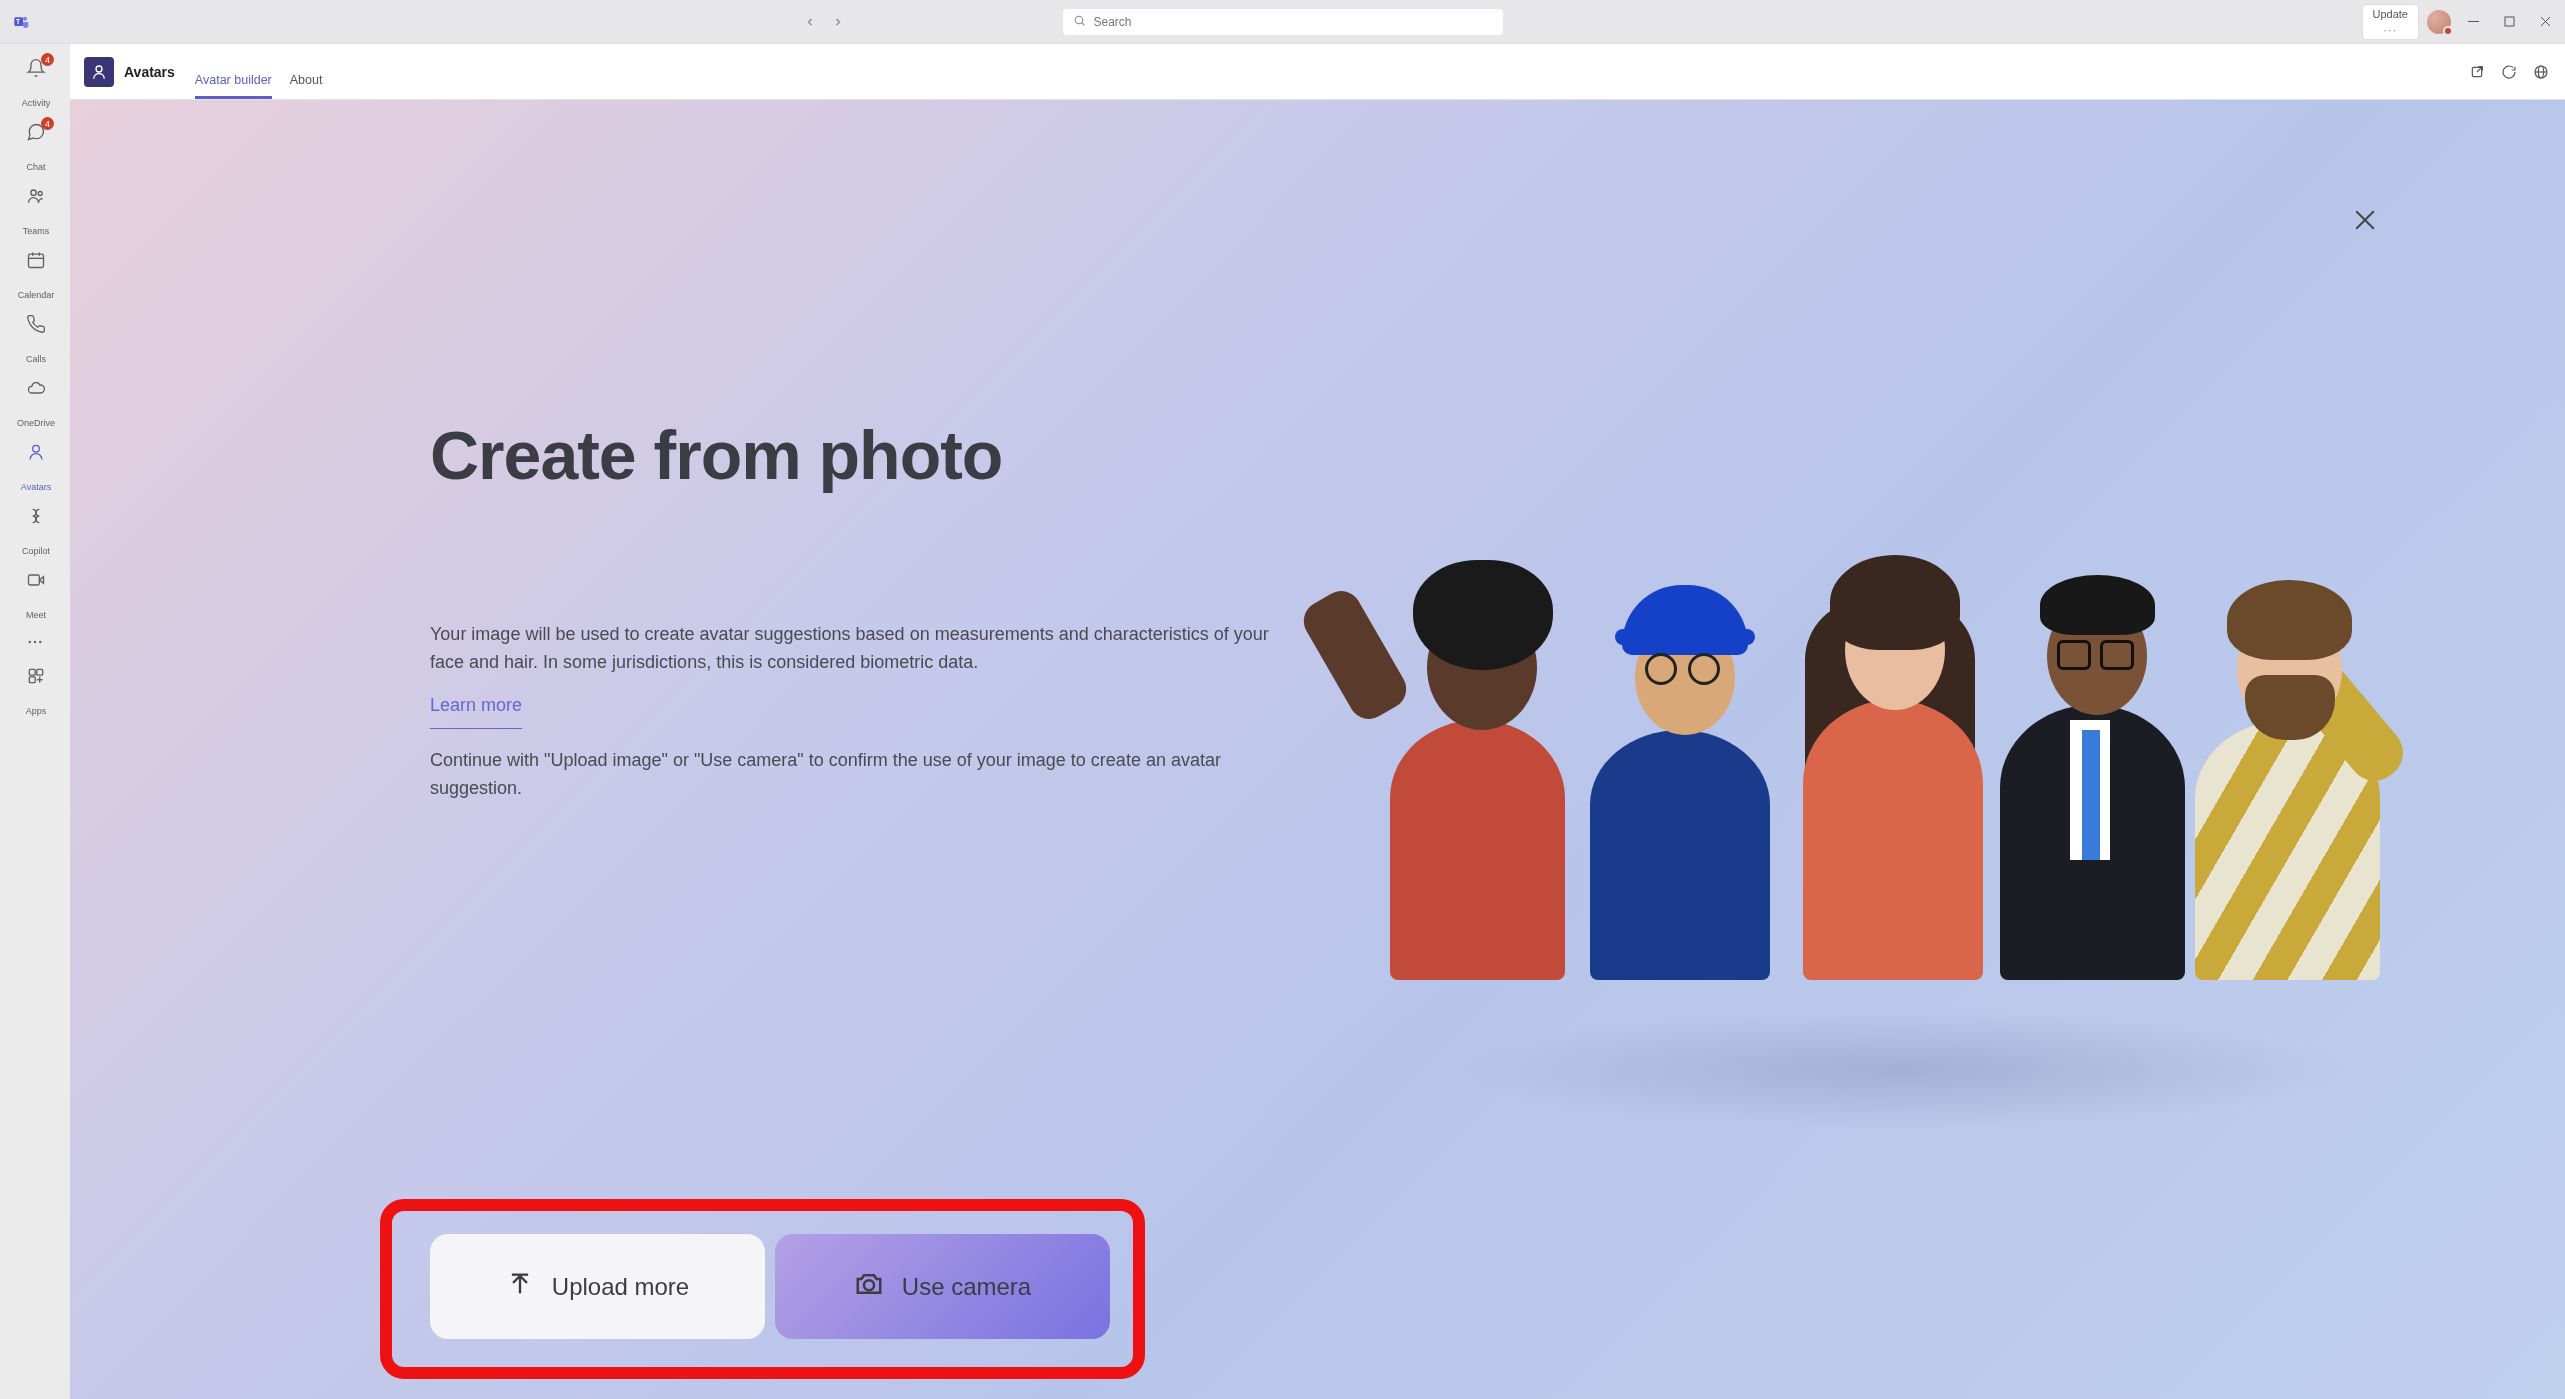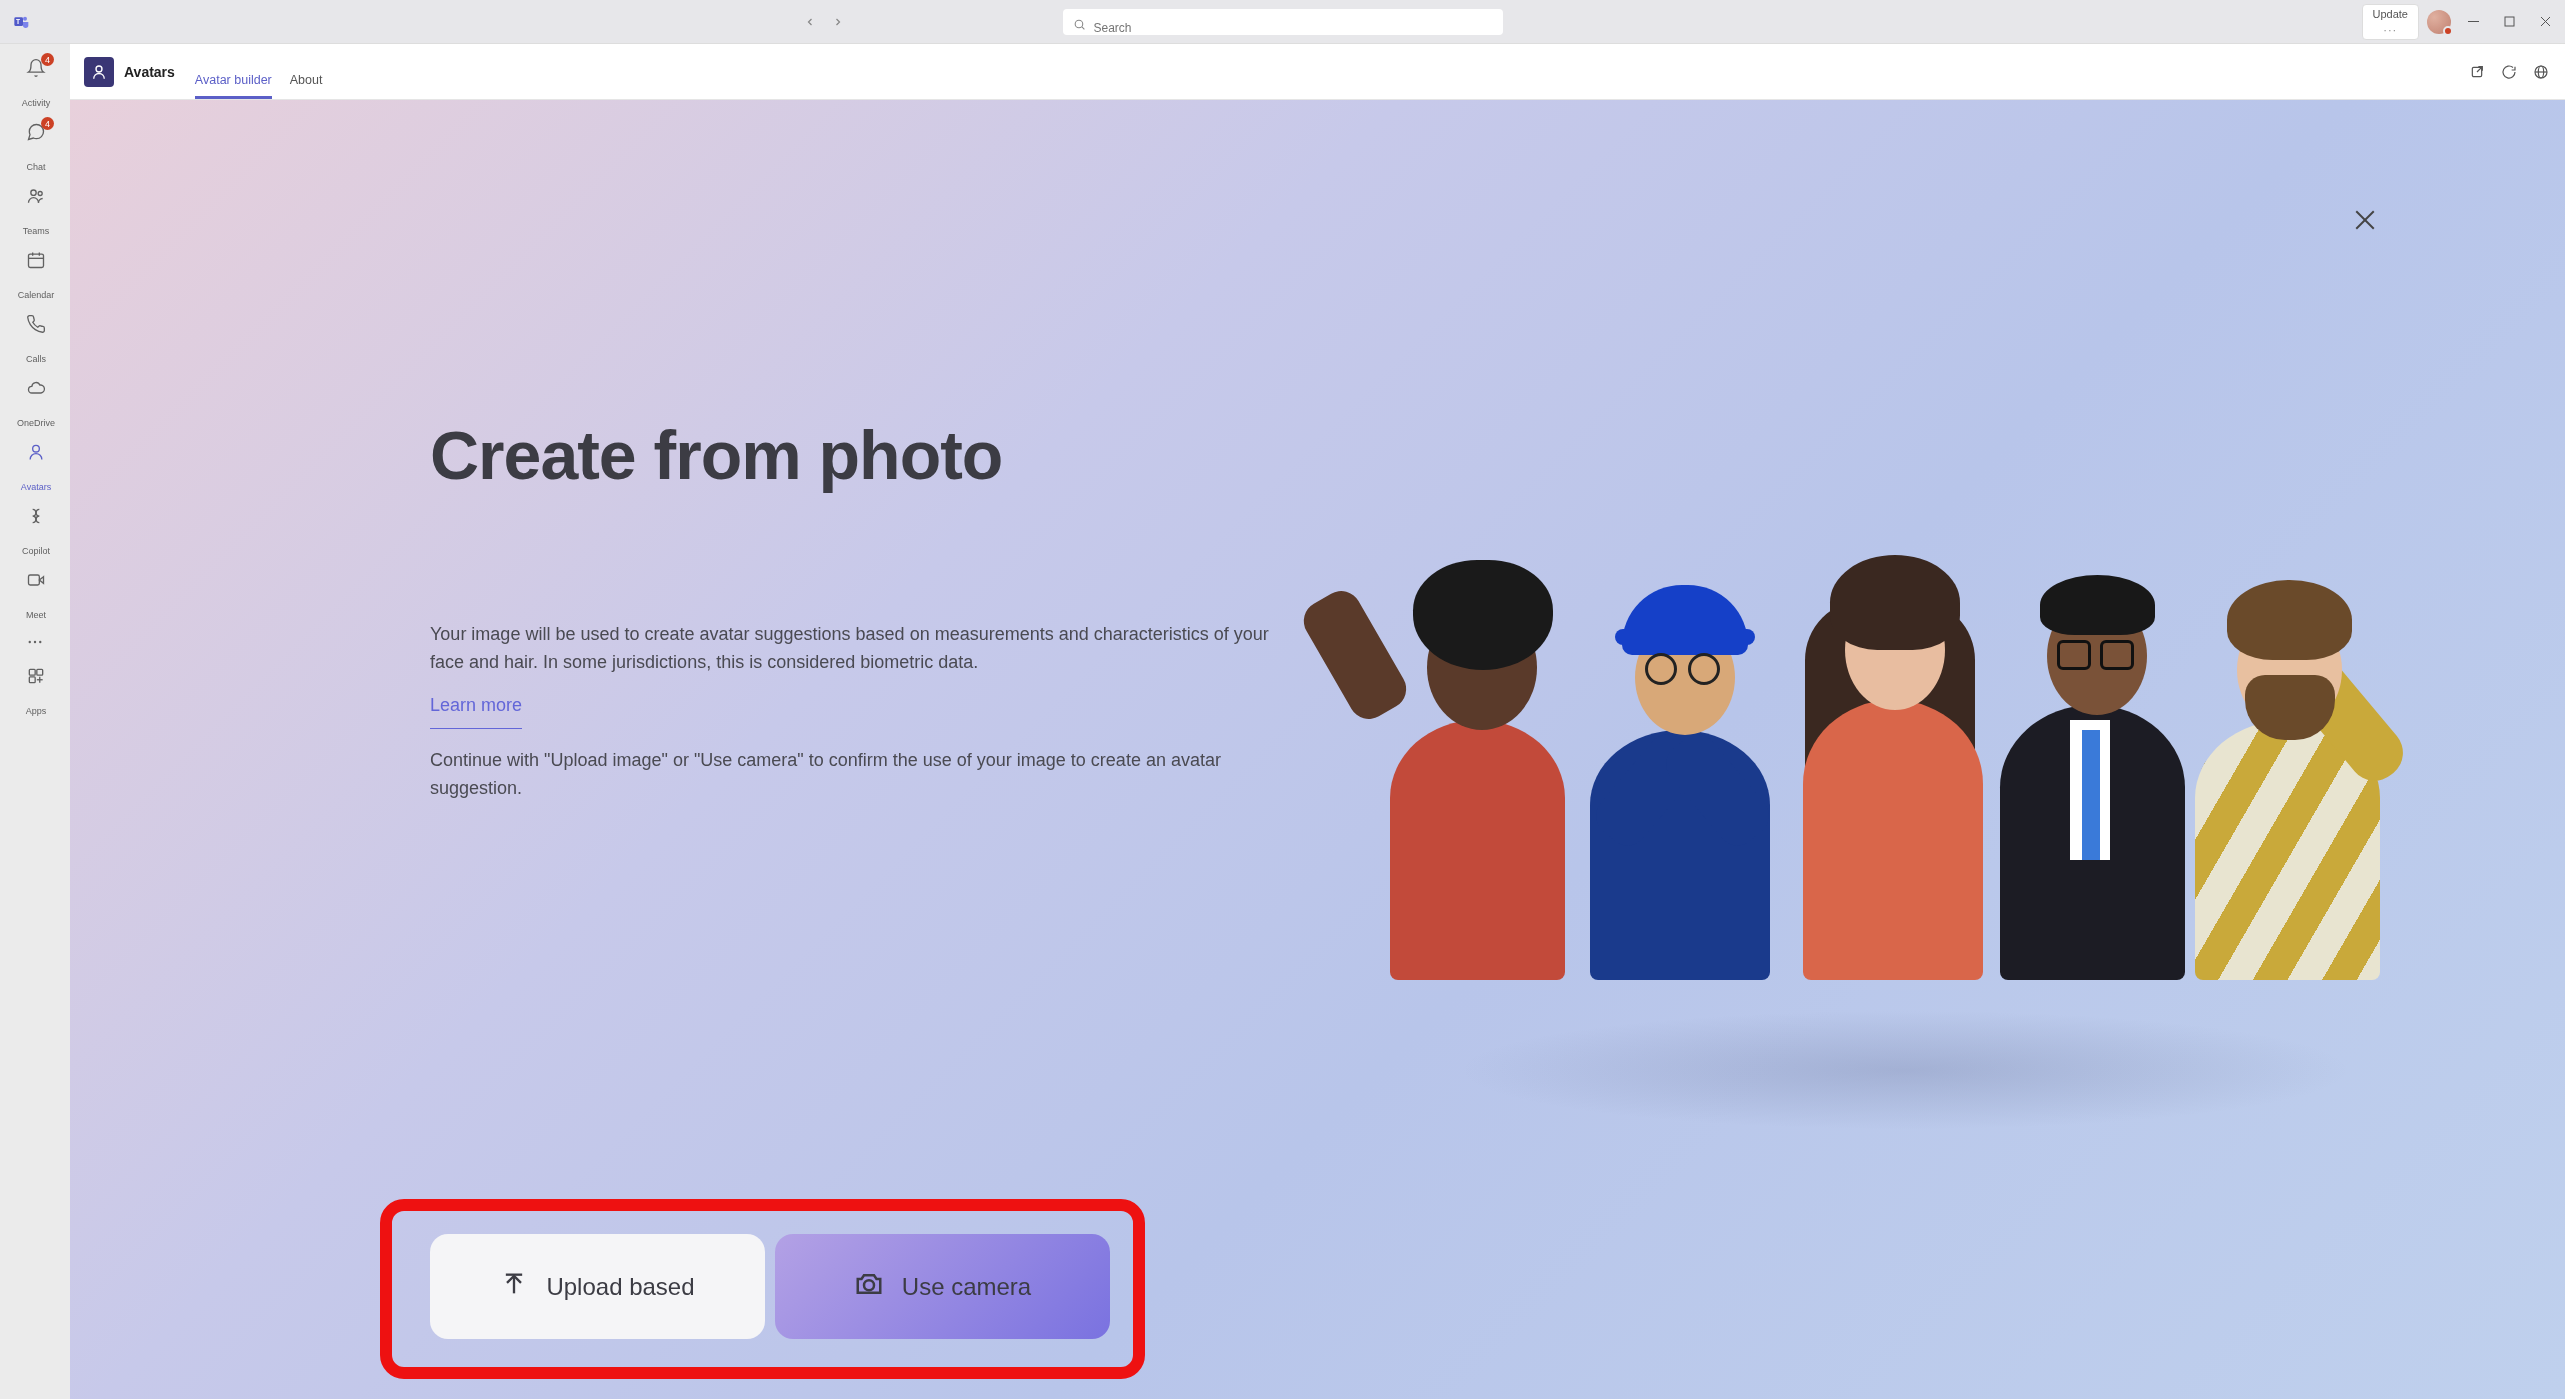--- a/index.html
+++ b/index.html
@@ -10,21 +10,21 @@
     background: #e7e7ea;
     display: flex;
     align-items: center;
     position: relative;
     border-bottom: 1px solid #ddd;
   }
   .titlebar-left { display:flex; align-items:center; gap:8px; padding-left:12px; }
   .teams-logo { width:18px; height:18px; display:flex; align-items:center; justify-content:center; }
   .nav-arrows { display:flex; gap:8px; margin-left:auto; margin-right:auto; position:absolute; left:800px; top:12px;}
   .nav-arrow { width:20px; height:20px; display:flex; align-items:center; justify-content:center; color:#888; cursor:pointer; }
-  .search-wrap { position:absolute; left:50%; transform:translateX(-50%); display:flex; align-items:flex-end; background:#fff; border-radius:4px; width:440px; height:26px; padding:0 10px; }
+  .search-wrap { position:absolute; left:50%; transform:translateX(-50%); display:flex; align-items:center; background:#fff; border-radius:4px; width:440px; height:26px; padding:0 10px; }
   .search-wrap svg { stroke:#888; }
   .search-wrap input { border:none; outline:none; flex:1; padding-left:8px; font-size:12px; color:#555; background:transparent; }
   .titlebar-right { position:absolute; right:6px; display:flex; align-items:center; gap:8px; }
   .update-btn { display:flex; align-items:center; gap:4px; background:#fff; border:1px solid #ddd; border-radius:4px; padding:3px 10px; font-size:11px; color:#555; cursor:pointer;flex-direction:column;}
   .avatar-pic { width:24px; height:24px; border-radius:50%; background: radial-gradient(circle at 30% 30%, #e0b0a0, #c08070); position:relative;}
   .avatar-status { position:absolute; bottom:-2px; right:-2px; width:10px; height:10px; border-radius:50%; background:#cc4125; border:2px solid #e7e7ea; }
   .win-btn { width:28px; height:24px; display:flex; align-items:center; justify-content:center; color:#555; cursor:pointer;}
 
   .app-body { display:flex; height: calc(100% - 44px); }
 
@@ -478,21 +478,21 @@
 
       <div class="action-btns">
         <div class="act-btn act-upload">
           <span>
             <svg width="28" height="28" viewBox="0 0 24 24" fill="none" stroke="#3c3c44" stroke-width="2">
                 <line x1="12" y1="20" x2="12" y2="5"></line>
                 <polyline points="6 11 12 5 18 11"></polyline>
                 <line x1="5" y1="4" x2="19" y2="4"></line>
               </svg>
           </span>
-          <span>Upload based</span>
+          <span>Upload more</span>
         </div>
         <div class="act-btn act-camera">
           <span>
             <svg width="30" height="30" viewBox="0 0 24 24" fill="none" stroke="#3c3c44" stroke-width="2">
                 <path d="M3 8h3l2-3h8l2 3h3v11H3z"></path>
                 <circle cx="12" cy="13" r="4"></circle>
               </svg>
           </span>
           <span>Use camera</span>
         </div>

